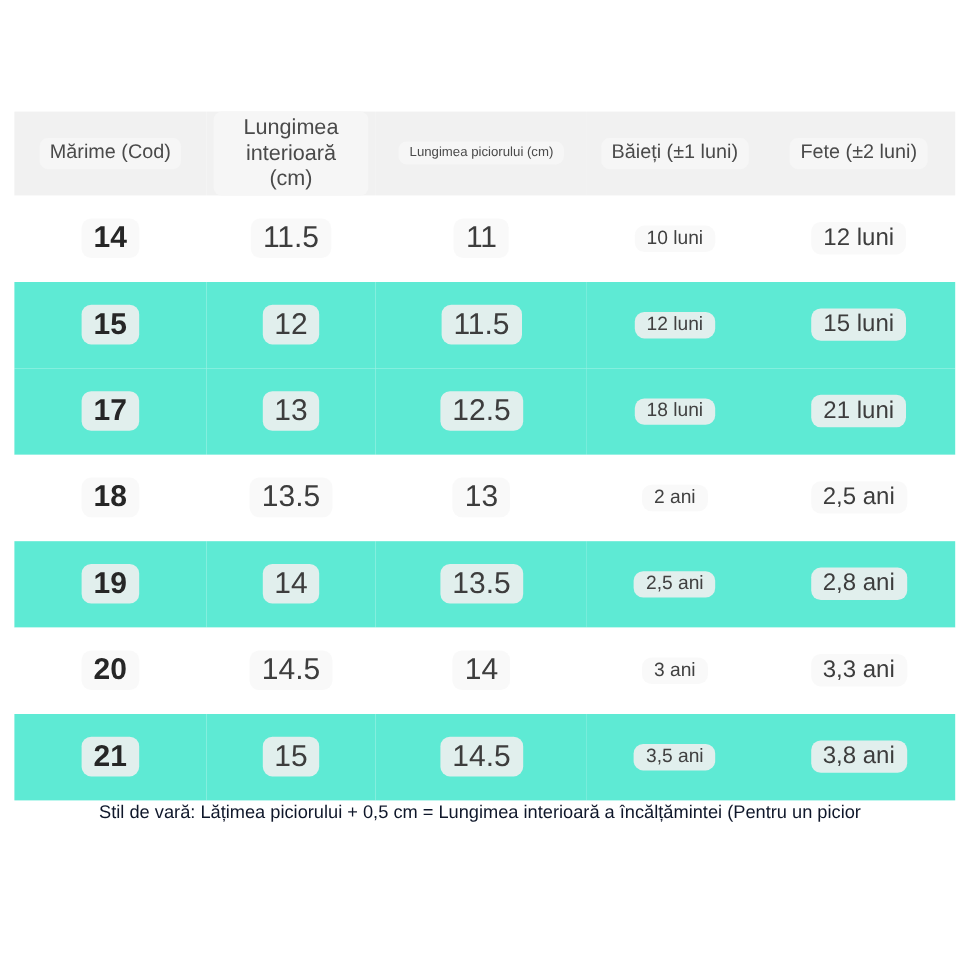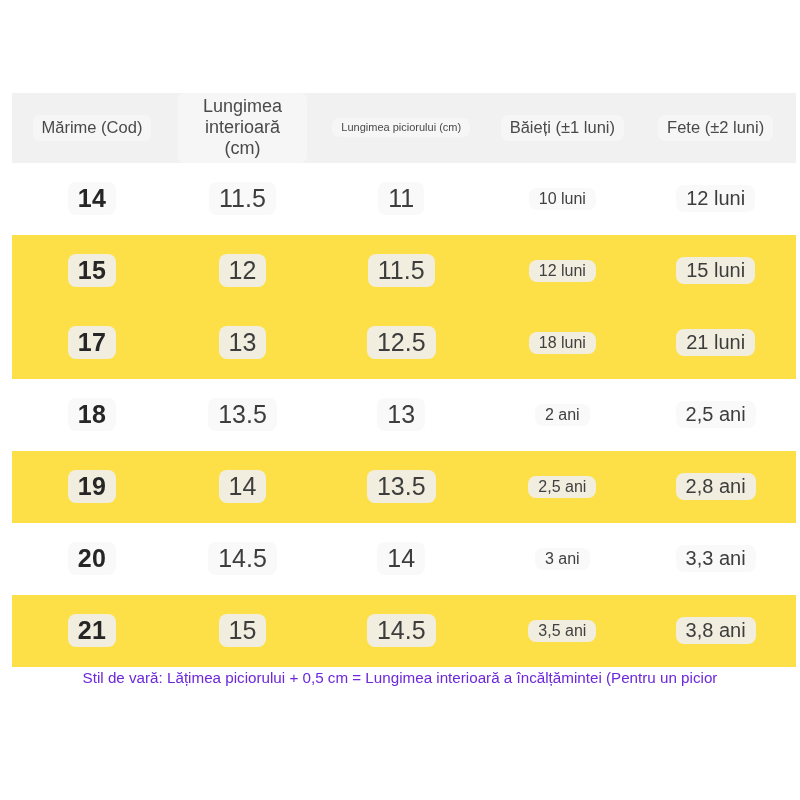--- a/index.html
+++ b/index.html
@@ -59,21 +59,21 @@
   }
   th.h1 { font-size: 16.5px; }
   th.h2 { font-size: 18px; }
   th.h3 { font-size: 11px; }
   th.h4 { font-size: 16.5px; }
   th.h5 { font-size: 16.5px; }
 
   
   tbody tr { height: 72px; }
   tbody tr.odd  { background: #ffffff; }
-  tbody tr.even { background: #fde047; margin-left: 20px; }
+  tbody tr.even { background: #5eead4; margin-left: 20px; }
 
   tbody td {
     text-align: center;
     vertical-align: middle;
     padding: 0 4px;
     color: #3b3b3b;
   }
 
   
   td .chip {
@@ -113,21 +113,21 @@
     color: #3d3d3d;
   }
 
   
   .note {
     position: absolute;
     left: 28px;
     top: 666px;
     width: 744px;
     text-align: center;
-    color: #6d28d9;
+    color: #0f172a;
     font-size: 15.2px;
     line-height: 1.62;
   }
   .note-line { display: block; }
 </style>
 </head>
 <body>
 
 <div class="sheet">
 

